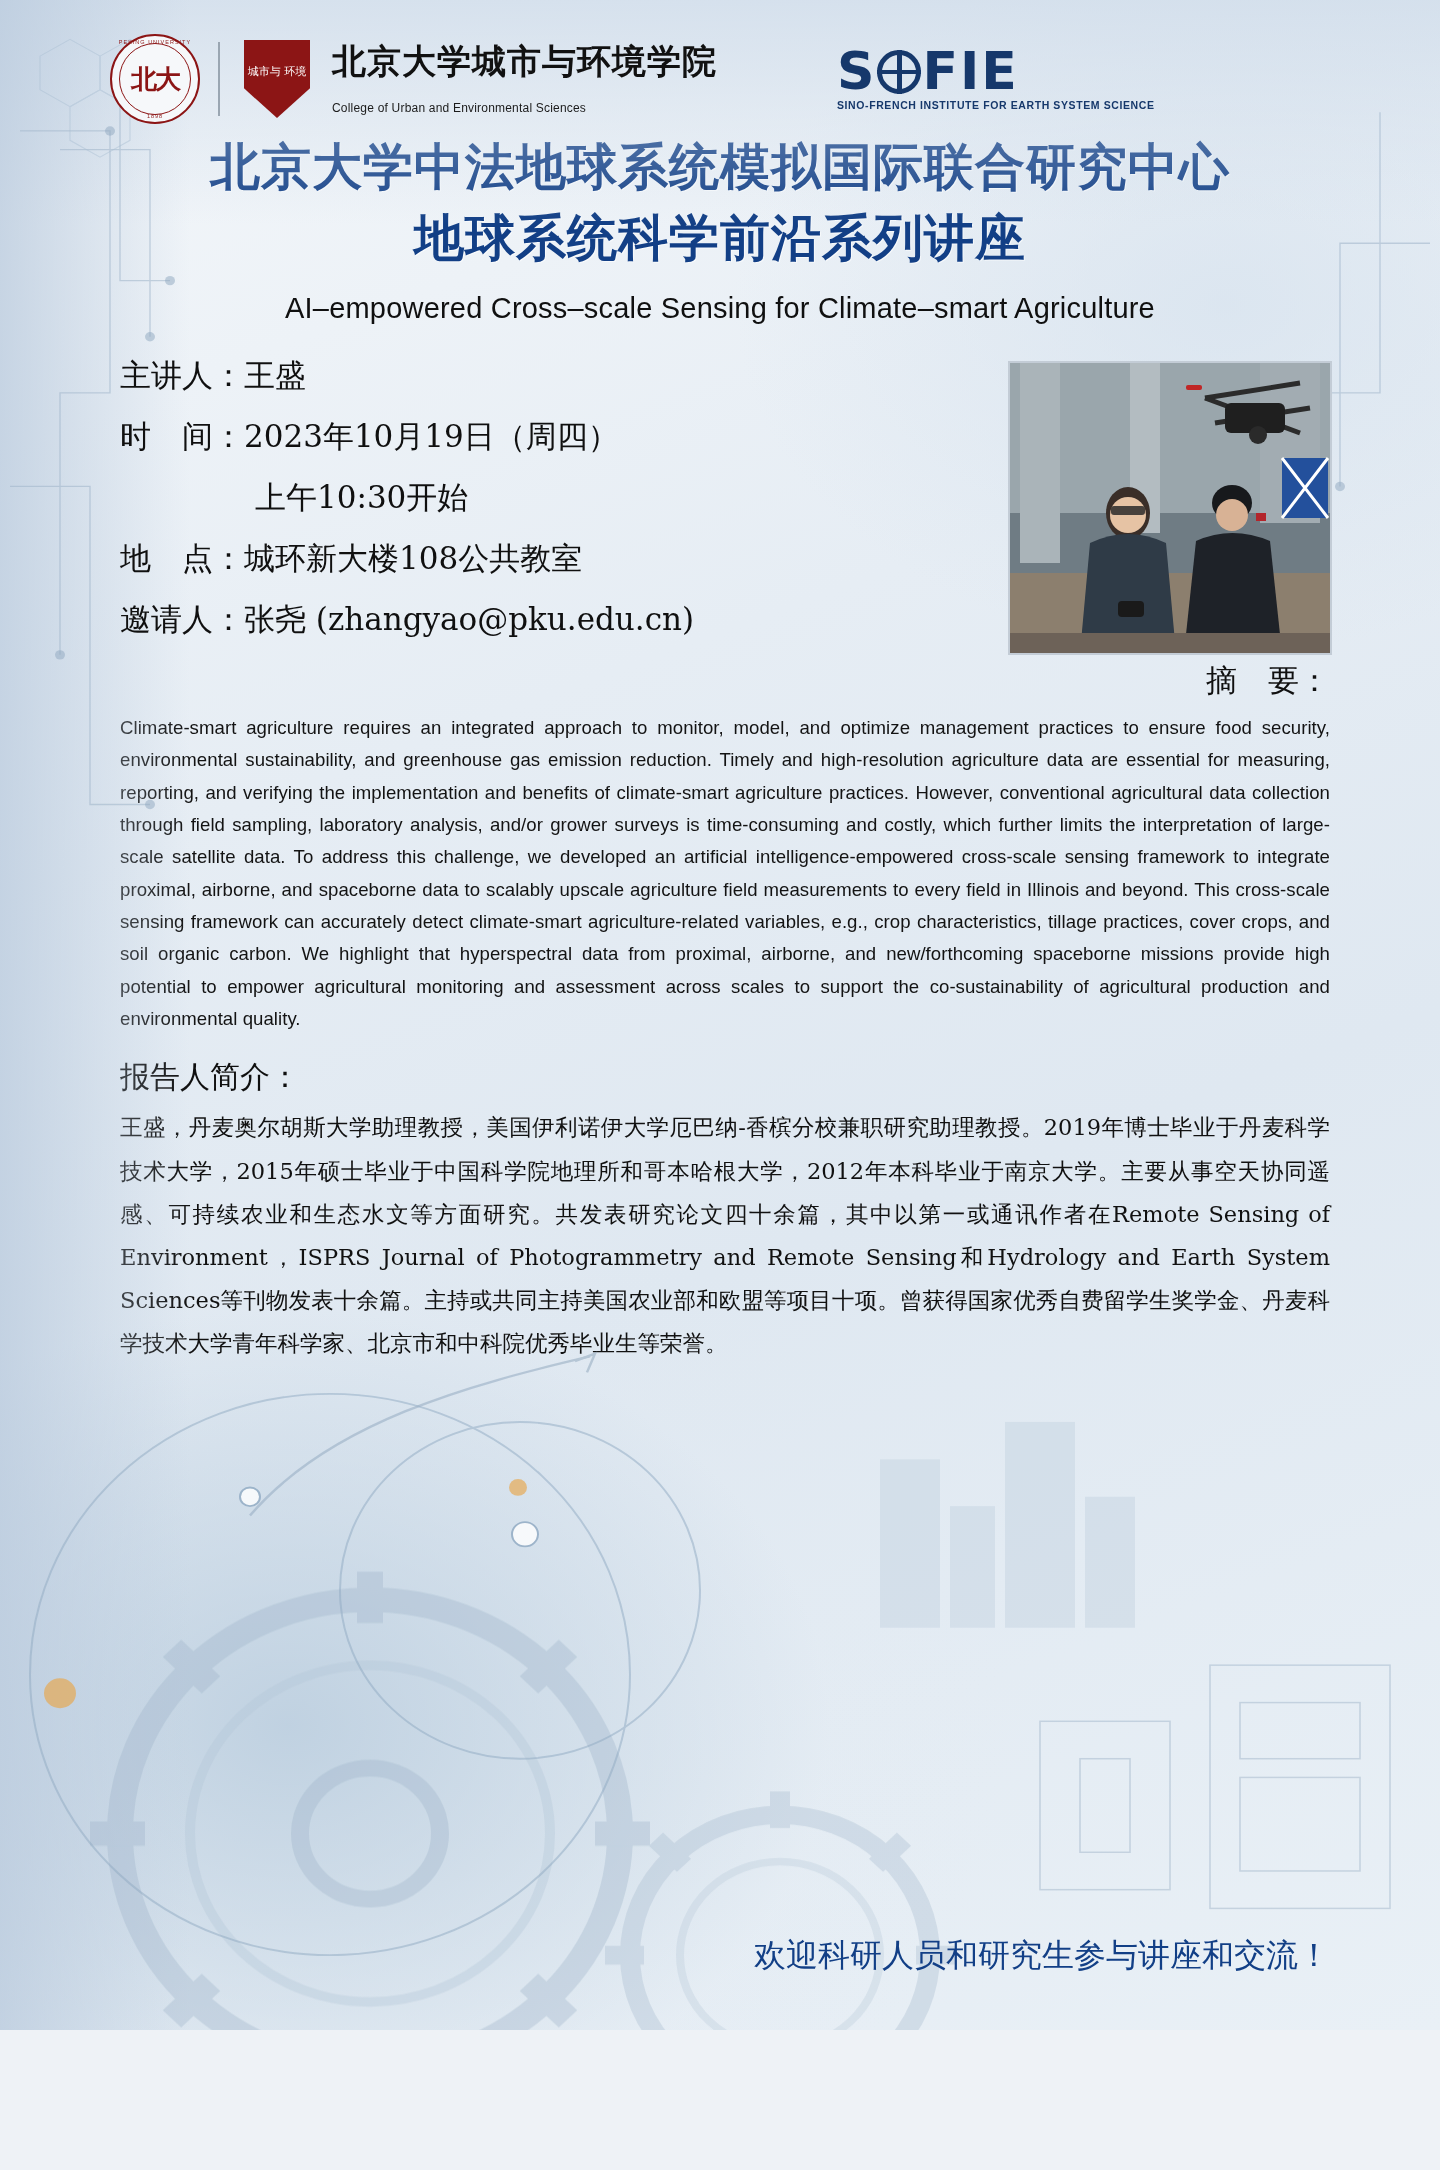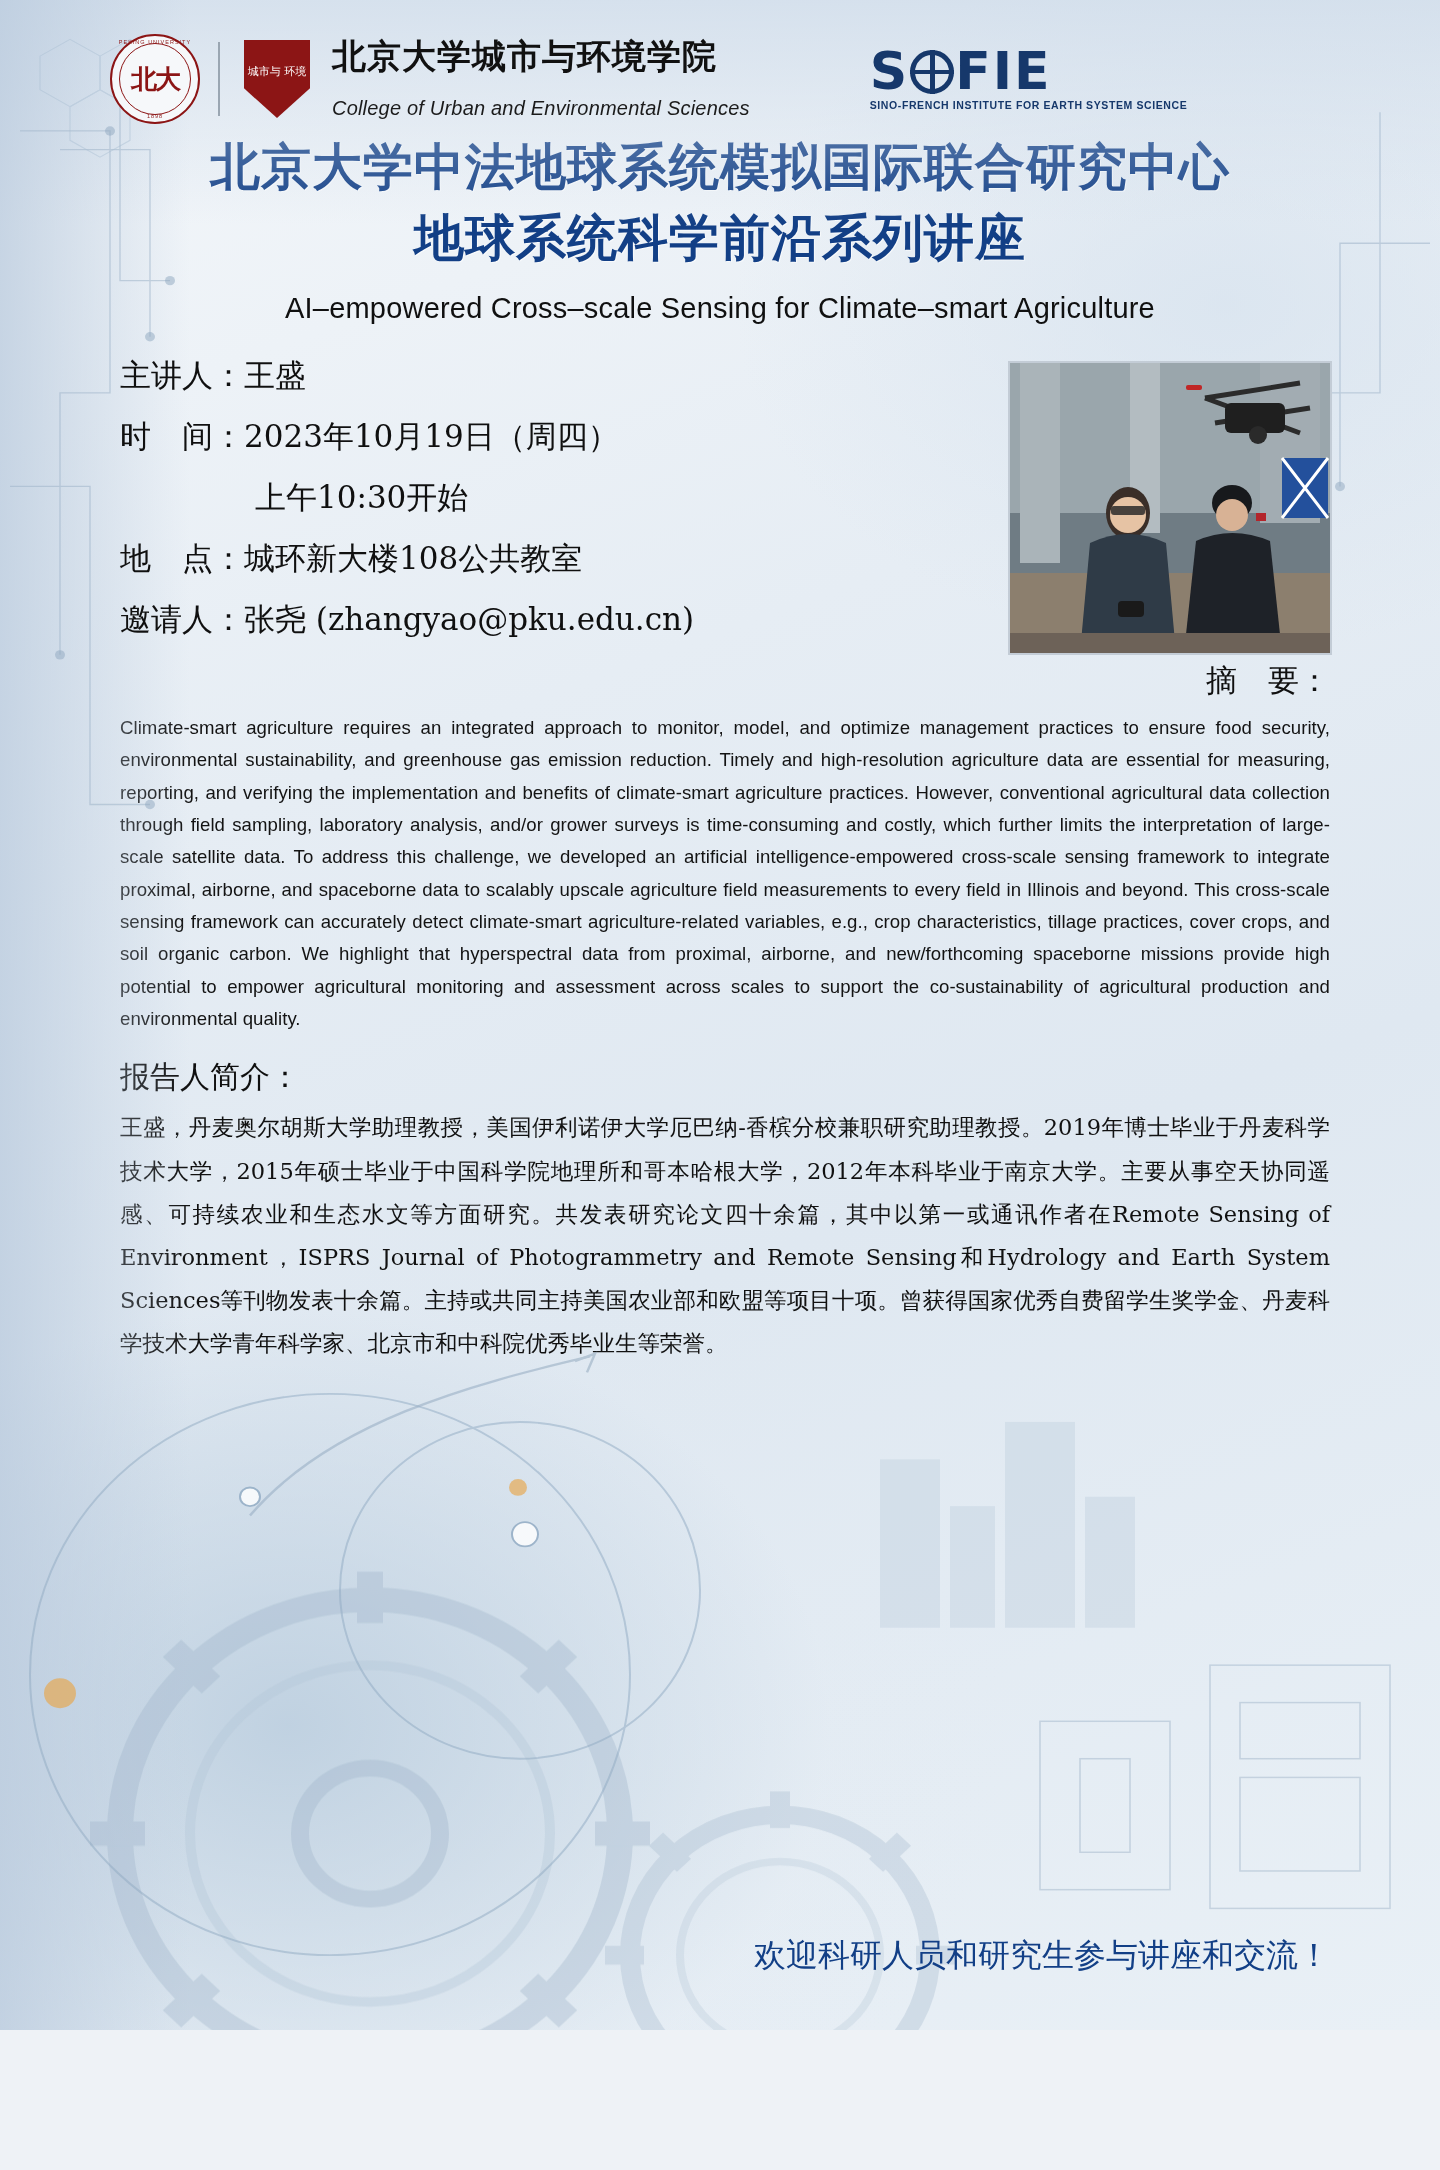--- a/index.html
+++ b/index.html
@@ -100,25 +100,24 @@
   }
   .header-cn {
     font-size: 34px;
     color: #111;
     letter-spacing: 1px;
     font-family: "DejaVu Sans", sans-serif;
     font-weight: 600;
     line-height: 1.1;
   }
   .header-en {
-    font-size: 20px;
+    font-size: 12px;
     color: #1b1b1b;
     margin-top: 21px;
     letter-spacing: 0.2px;
-    font-style: italic;
   }
   .logo-sofie {
     margin-left: 120px;
     text-align: left;
     flex: none;
   }
   .sofie-word {
     font-family: "DejaVu Sans", sans-serif;
     font-weight: bold;
     font-size: 52px;

